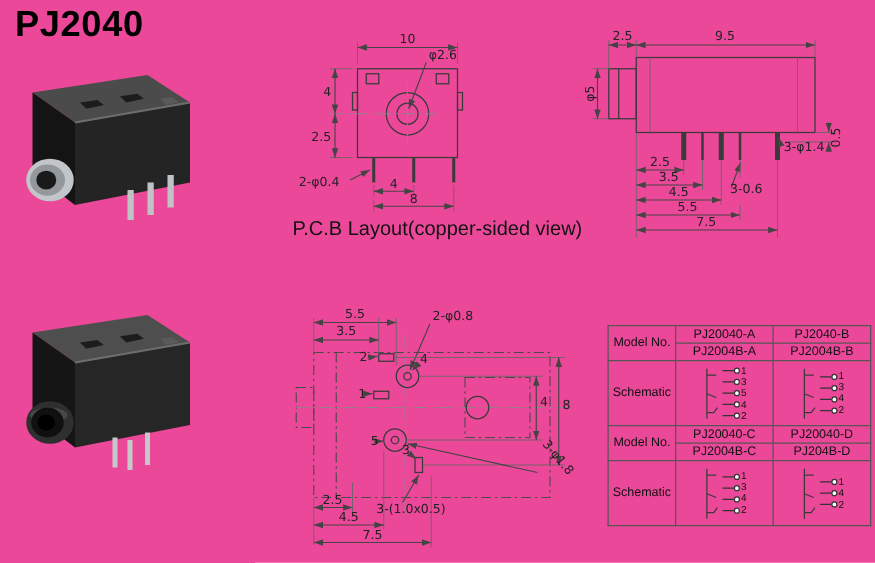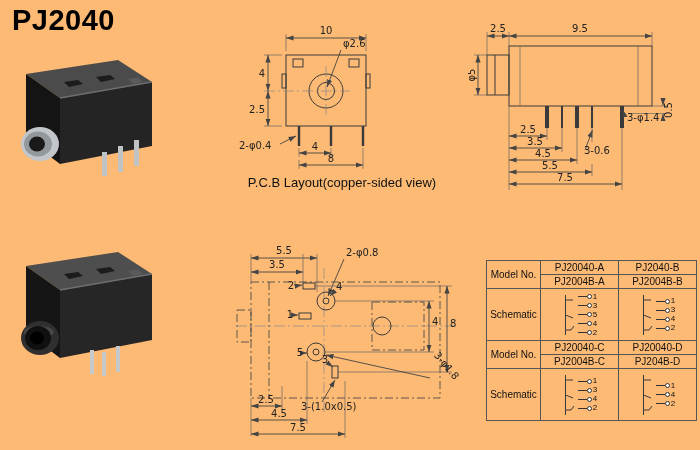--- a/index.html
+++ b/index.html
@@ -1,20 +1,20 @@
 <!DOCTYPE html>
 <html><head>
 <meta charset="utf-8">
 <style>
   * { margin:0; padding:0; box-sizing:border-box; }
   body { background:#fff; font-family:"Liberation Sans","DejaVu Sans",sans-serif; }
-  #stage { position:relative; width:700px; height:450px; background:#fdba74; overflow:hidden; }
+  #stage { position:relative; width:700px; height:450px; background:#ec4899; overflow:hidden; }
   .abs { position:absolute; }
   .title { font-size:29px; font-weight:bold; color:#000; letter-spacing:0.5px; }
-  .caption { font-size:13px; color:#111; text-align:center; white-space:nowrap; }
+  .caption { font-size:16px; color:#111; text-align:center; white-space:nowrap; }
   svg text { font-family:"DejaVu Sans","Liberation Sans",sans-serif; font-size:10px; fill:#222; }
   .ln   { stroke:#3a3a3a; stroke-width:1; fill:none; }
   .thin { stroke:#666; stroke-width:0.7; fill:none; }
   .dln  { stroke:#444; stroke-width:0.9; fill:none; marker-start:url(#arr); marker-end:url(#arr); }
   .ldr  { stroke:#444; stroke-width:0.9; fill:none; marker-end:url(#arr); }
   .cl   { stroke:#888; stroke-width:0.7; fill:none; stroke-dasharray:11 3 2 3; }
   .dash { stroke:#4a4a4a; stroke-width:0.9; fill:none; stroke-dasharray:8 3 2 3; }
   table.spec { border-collapse:collapse; font-size:10px; color:#111; table-layout:fixed;padding-left:32px; }
   table.spec td { border:1px solid #555; text-align:center; vertical-align:middle; padding:1px 2px; overflow:hidden; }
   .schem { display:flex; align-items:center; justify-content:center; gap:3px; }

